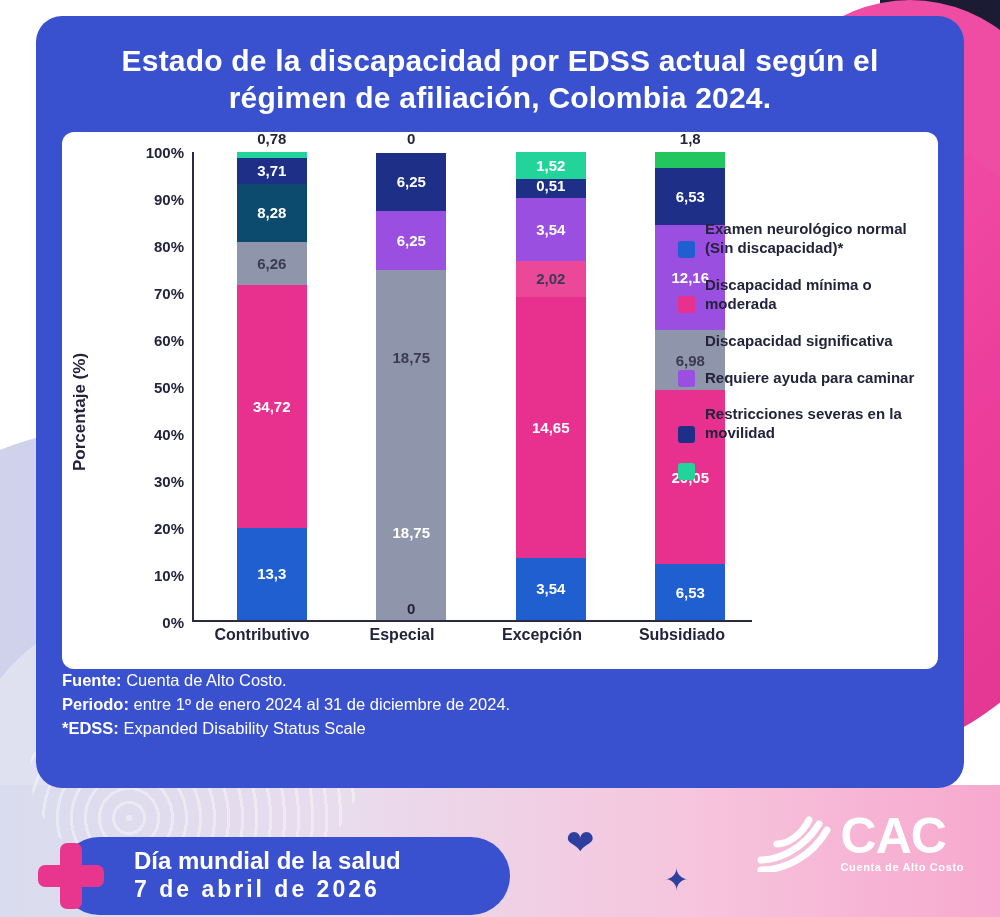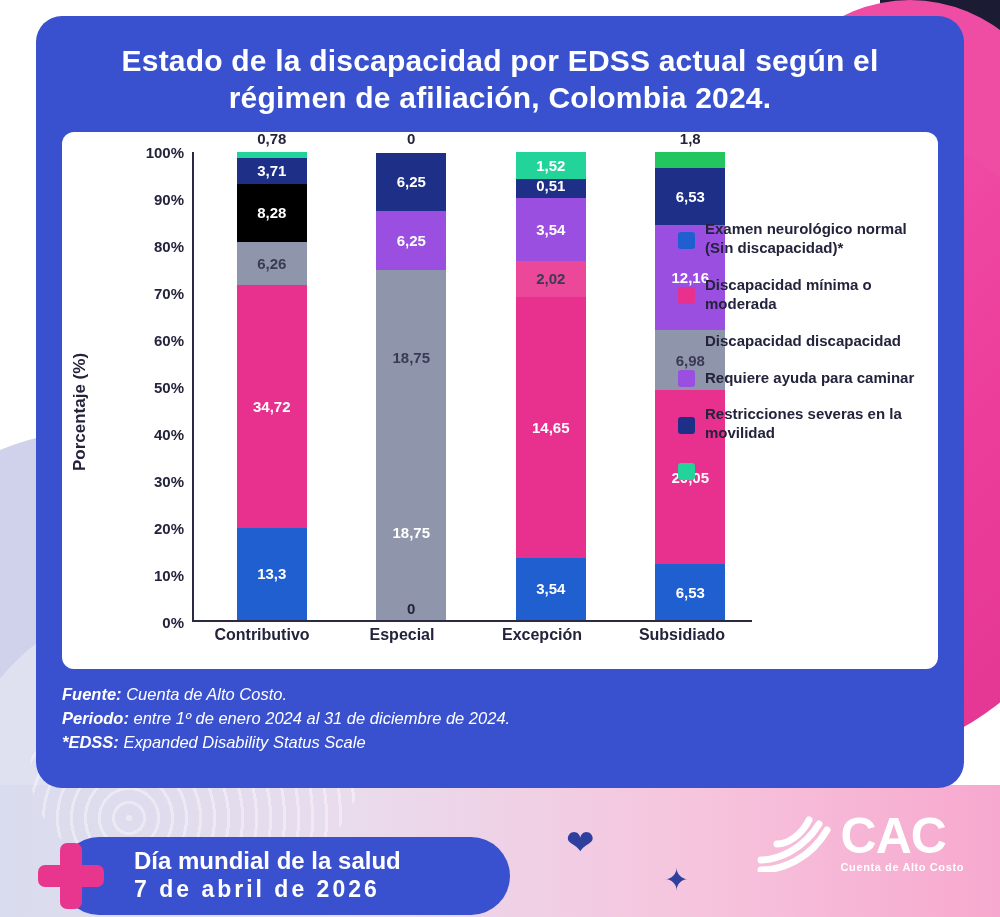--- a/index.html
+++ b/index.html
@@ -132,36 +132,34 @@
   .cat-labels {
     position: absolute; left: 116px; top: 484px; width: 560px;
     display: flex; justify-content: space-around;
   }
   .cat-label {
     width: 110px; text-align: center;
     font-size: 16px; font-weight: bold; color: #23233c;
   }
 
   
-  .legend-item { display: flex; align-items: center; margin-bottom: 18px; }
+  .legend-item { display: flex; align-items: flex-end; margin-bottom: 18px; }
   .legend-swatch {
     width: 17px; height: 17px; border-radius: 3px;
     margin-right: 10px; margin-top: 2px; flex: 0 0 auto;
   }
   .legend-text {
     font-size: 15px; color: #23233c; line-height: 1.25; font-weight: 600;
   }
 
   
   .notes {
-    margin-top: 14px;
     color: #ffffff;
     font-size: 16.5px;
     line-height: 1.45;
-    font-style: italic;
   }
   .notes b { font-weight: bold; }
 
   
   .bottom { position: absolute; z-index: 3; left: 0; right: 0; bottom: 0; height: 130px; }
   .badge {
     position: absolute; left: 60px; top: 22px;
     width: 450px; height: 78px;
     background: #3a51cf;
     border-radius: 40px;
@@ -233,21 +231,21 @@
       </div>
 
       <div class="plot">
         <div class="bars">
 
           <div class="bar-col">
             <div class="seg" style="background:#22d49a;height:3.66%">
               <span class="seg-top-out">0,78</span>
             </div>
             <div class="seg" style="background:#1d2f86;height:17.44%">3,71</div>
-            <div class="seg" style="background:#000000;height:38.92%">8,28</div>
+            <div class="seg" style="background:#0c4a6e;height:38.92%">8,28</div>
             <div class="seg dark-text" style="background:#8f95ab;height:29.42%">6,26</div>
             <div class="seg" style="background:#e8308f;height:163.2%">34,72</div>
             <div class="seg" style="background:#1f5fd0;height:62.5%">13,3</div>
           </div>
 
           <div class="bar-col">
             <div class="seg" style="background:transparent;height:0.1%">
               <span class="seg-top-out">0</span>
             </div>
             <div class="seg" style="background:#1d2f86;height:29.4%">6,25</div>
@@ -297,21 +295,21 @@
       <div class="legend-item">
         <span class="legend-swatch" style="background:#1f5fd0"></span>
         <span class="legend-text">Examen neurológico normal (Sin discapacidad)*</span>
       </div>
       <div class="legend-item">
         <span class="legend-swatch" style="background:#e8308f"></span>
         <span class="legend-text">Discapacidad mínima o moderada</span>
       </div>
       <div class="legend-item">
         <span class="legend-swatch" style="background:#8f95ab"></span>
-        <span class="legend-text">Discapacidad discapacidad</span>
+        <span class="legend-text">Discapacidad significativa</span>
       </div>
       <div class="legend-item">
         <span class="legend-swatch" style="background:#9a4fe0"></span>
         <span class="legend-text">Requiere ayuda para caminar</span>
       </div>
       <div class="legend-item">
         <span class="legend-swatch" style="background:#1d2f86"></span>
         <span class="legend-text">Restricciones severas en la movilidad</span>
       </div>
       <div class="legend-item">

